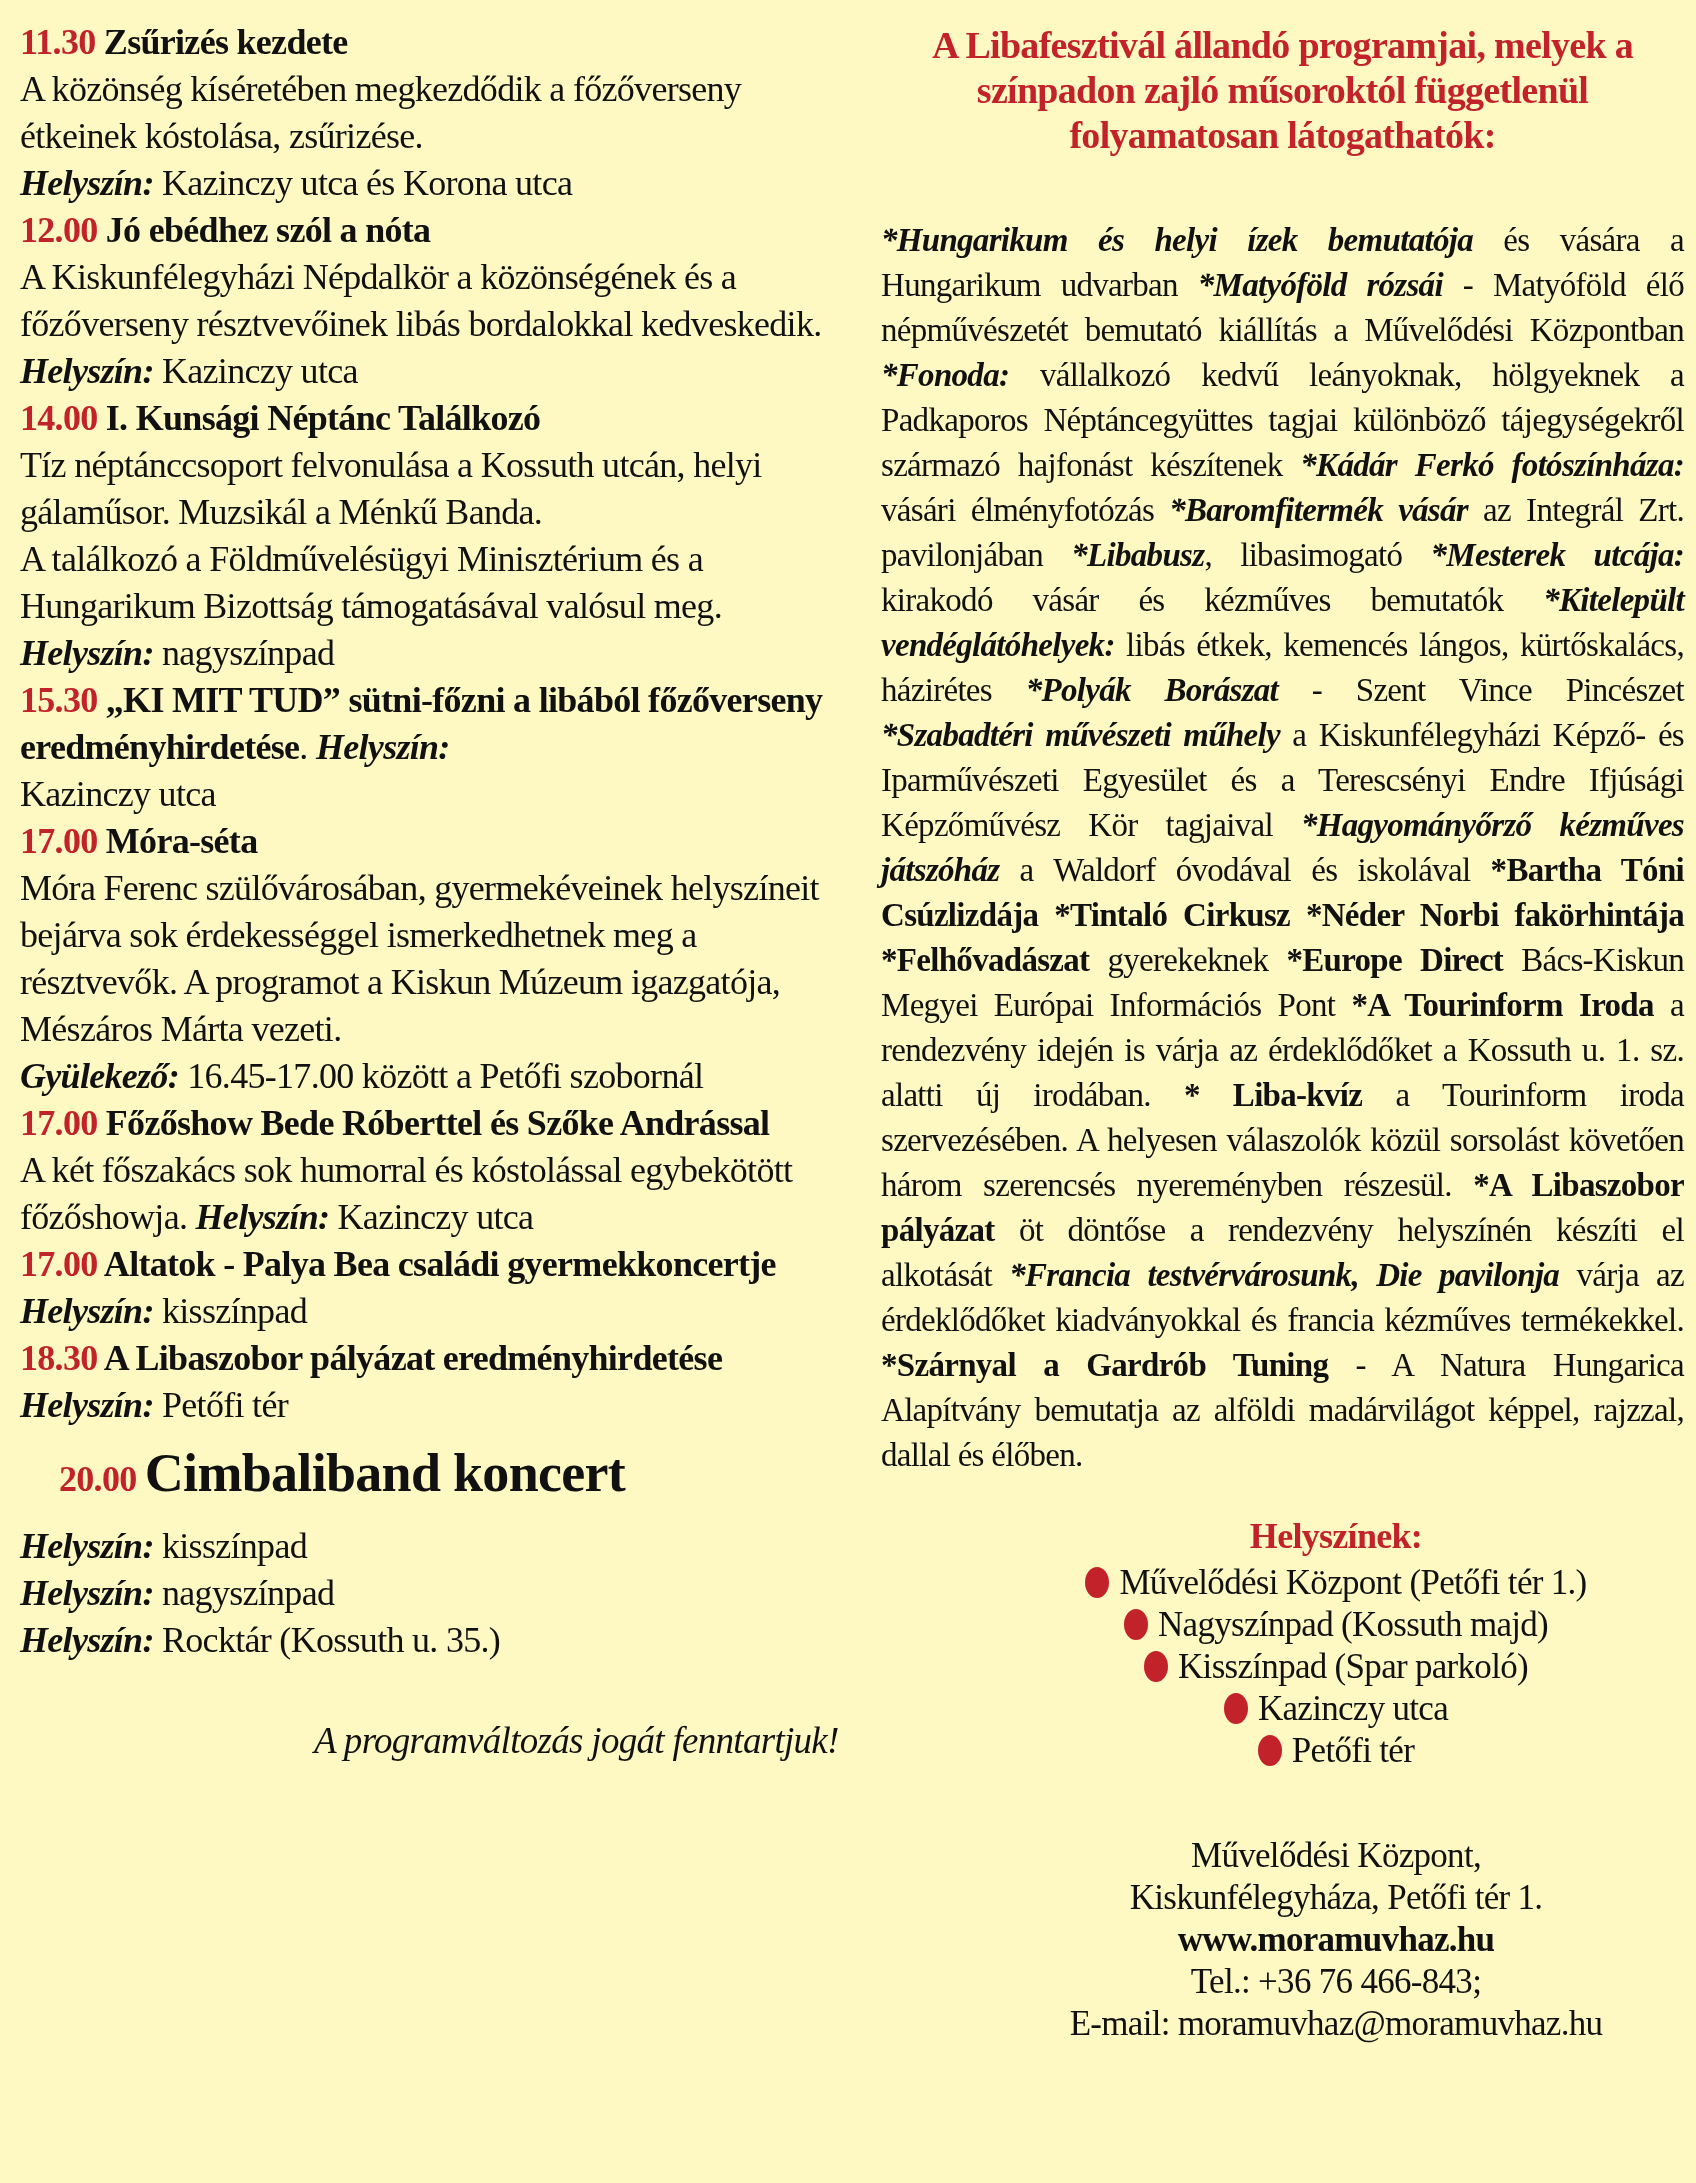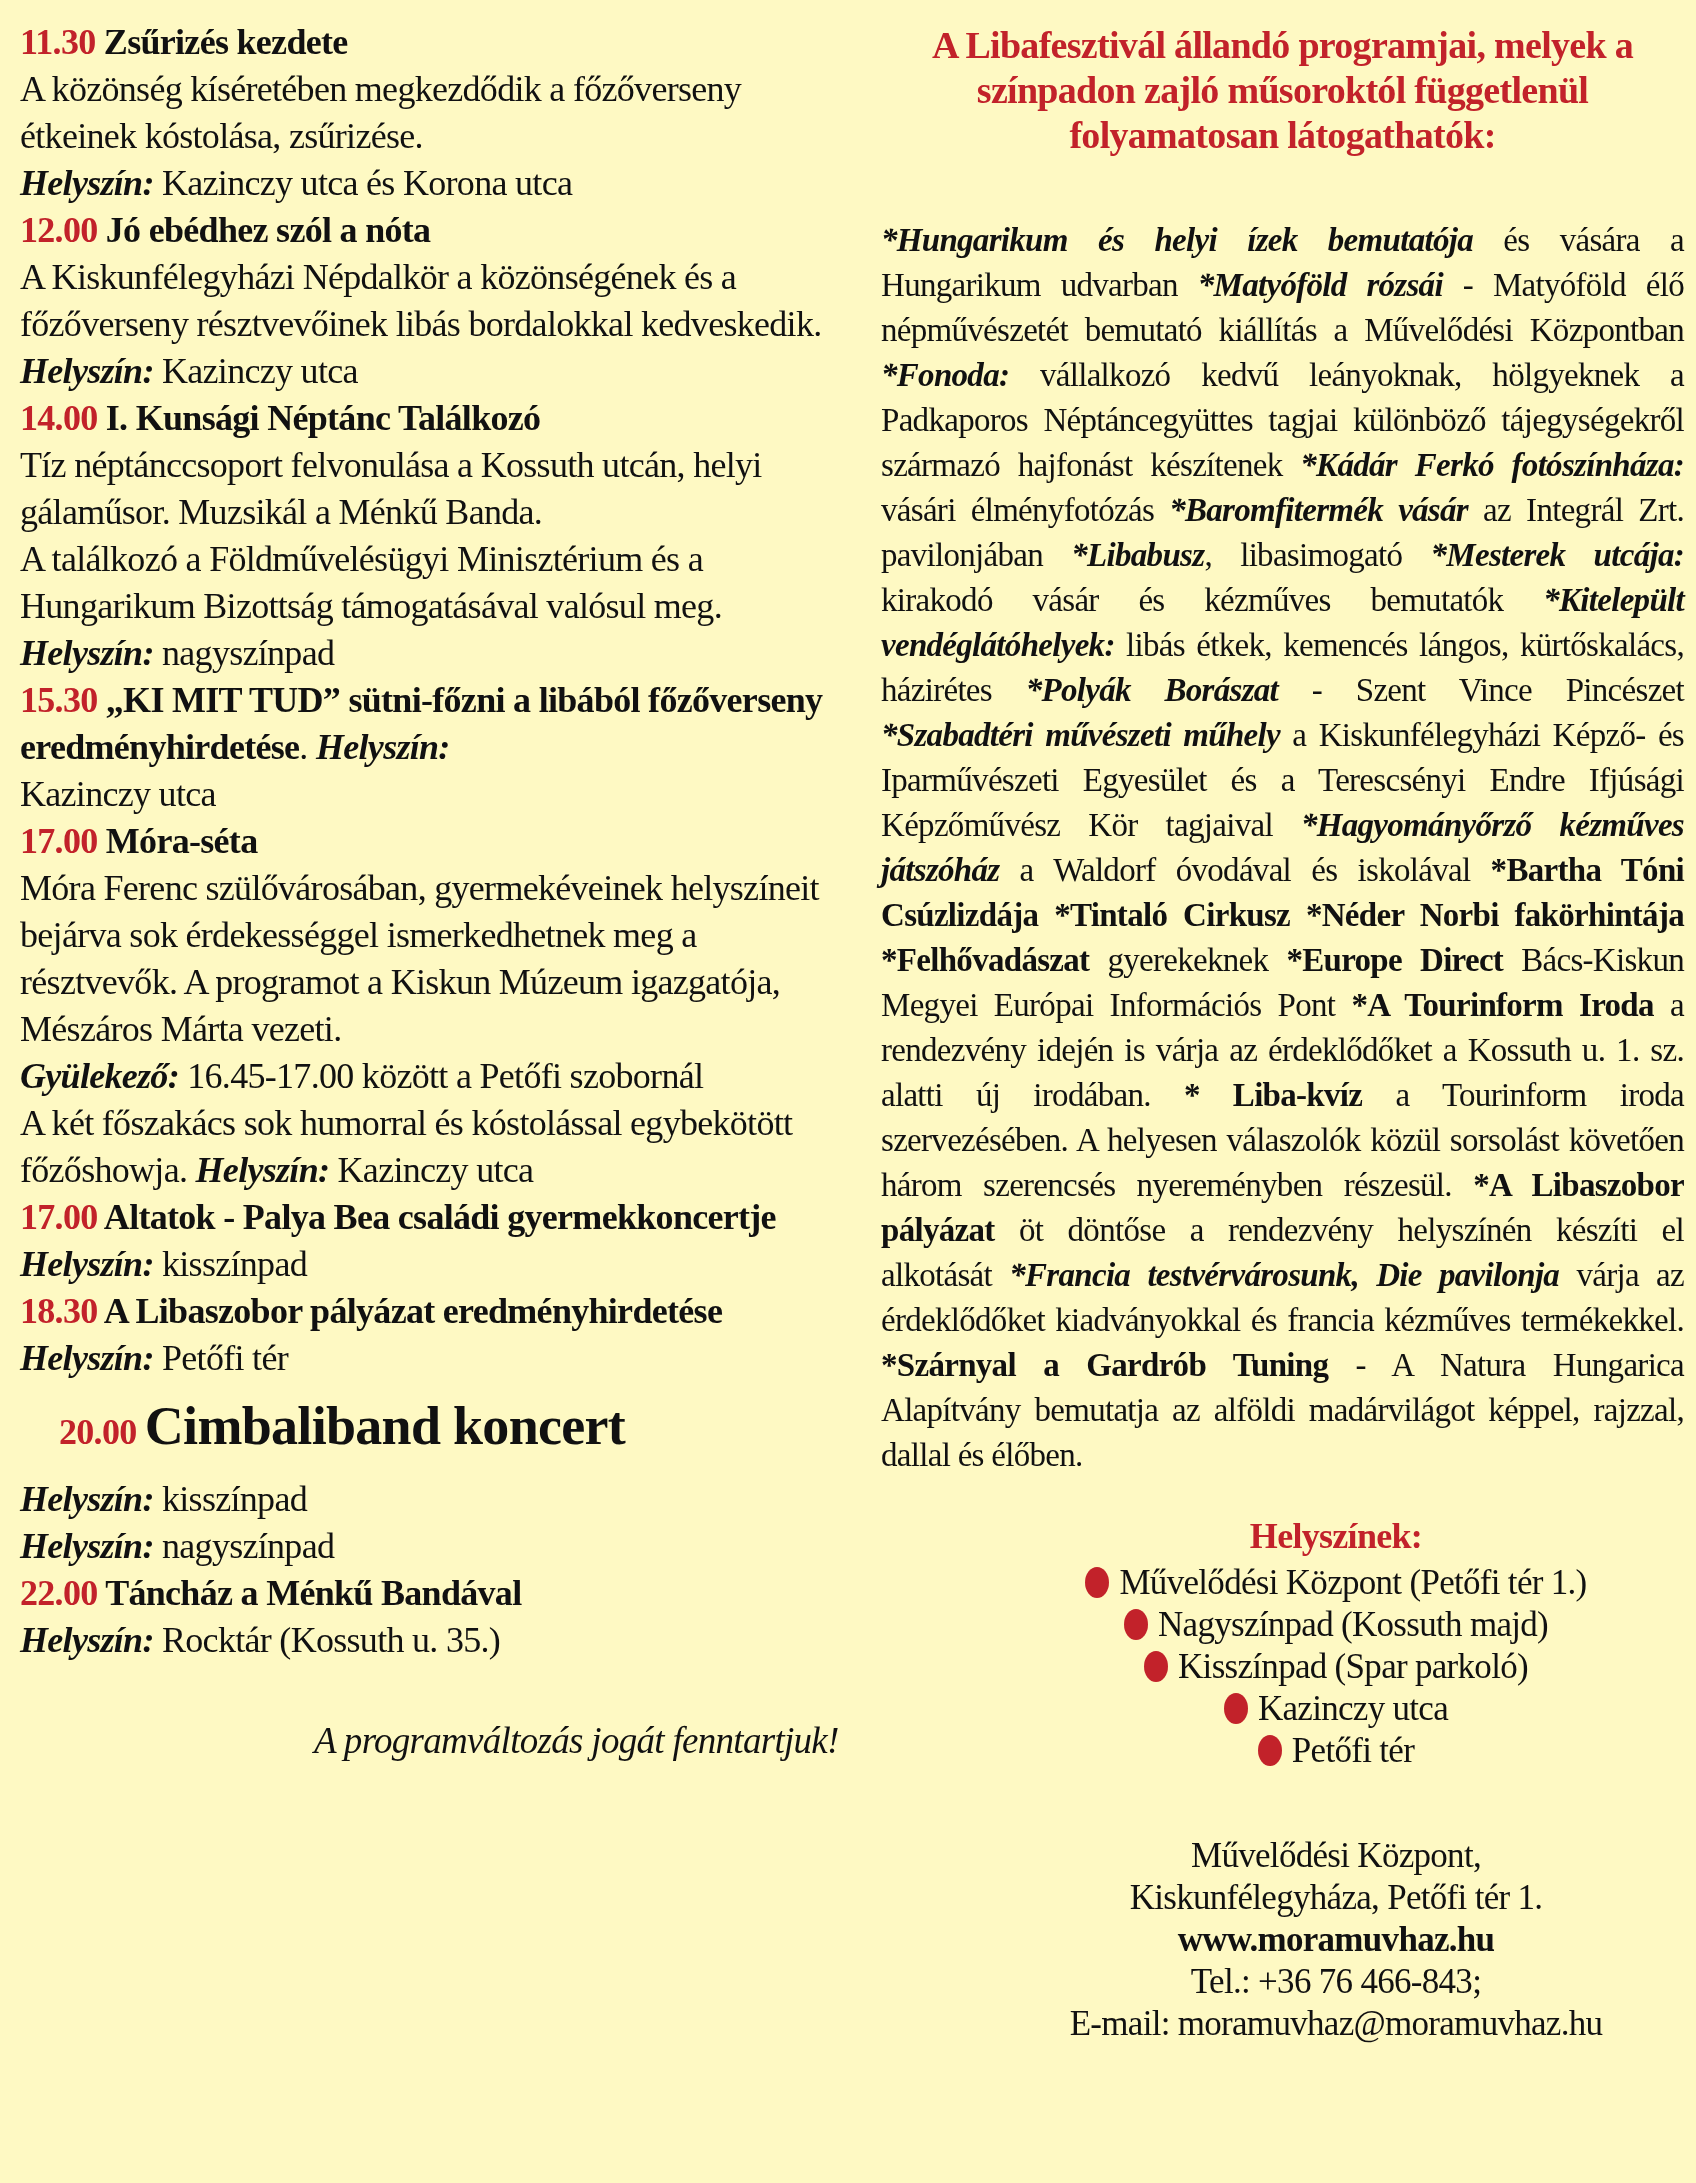--- a/index.html
+++ b/index.html
@@ -86,39 +86,39 @@
         <div>
           <p class="line headline"><span class="time">15.30 </span><span class="s-b">„KI MIT TUD” sütni-főzni a libából főzőverseny eredményhirdetése</span><span class="s-r">. </span><span class="s-bi">Helyszín:</span></p>
           <p class="line"><span class="s-r">Kazinczy utca</span></p>
         </div>
         <div>
           <p class="line headline"><span class="time">17.00 </span><span class="s-b">Móra-séta</span></p>
           <p class="line"><span class="s-r">Móra Ferenc szülővárosában, gyermekéveinek helyszíneit bejárva sok érdekességgel ismerkedhetnek meg a résztvevők. A programot a Kiskun Múzeum igazgatója, Mészáros Márta vezeti.</span></p>
           <p class="line"><span class="s-bi">Gyülekező:</span><span class="s-r"> 16.45-17.00 között a Petőfi szobornál</span></p>
         </div>
         <div>
+          <p class="line headline"><span class="time">17.00 </span><span class="s-b">Főzőshow Bede Róberttel és Szőke Andrással</span></p>
           <p class="line"><span class="s-r">A két főszakács sok humorral és kóstolással egybekötött főzőshowja. </span><span class="s-bi">Helyszín:</span><span class="s-r"> Kazinczy utca</span></p>
         </div>
         <div>
           <p class="line headline"><span class="time">17.00 </span><span class="s-b">Altatok  -  Palya Bea családi gyermekkoncertje</span></p>
           <p class="line"><span class="s-bi">Helyszín:</span><span class="s-r"> kisszínpad</span></p>
         </div>
         <div>
           <p class="line headline"><span class="time">18.30 </span><span class="s-b"> A Libaszobor pályázat eredményhirdetése</span></p>
           <p class="line"><span class="s-bi">Helyszín:</span><span class="s-r"> Petőfi tér</span></p>
         </div>
         <div>
           <p class="line headline large"><span class="time">20.00 </span><span class="s-b">Cimbaliband koncert</span></p>
           <p class="line"><span class="s-bi">Helyszín:</span><span class="s-r"> kisszínpad</span></p>
         </div>
         <div>
           <p class="line"><span class="s-bi">Helyszín:</span><span class="s-r"> nagyszínpad</span></p>
         </div>
         <div>
-          <p class="line headline"><span class="time">22.00 </span><span class="s-b">Táncház a Ménkű Bandával</span></p>
           <p class="line"><span class="s-bi">Helyszín:</span><span class="s-r"> Rocktár (Kossuth u. 35.)</span></p>
         </div>
       </div>
     <div class="footer-note">A programváltozás jogát fenntartjuk!</div>
   </div>
 
   <div class="col-right">
     <div class="right-header">A Libafesztivál állandó programjai, melyek a színpadon zajló műsoroktól függetlenül folyamatosan látogathatók:</div>
 
     <p class="right-para" id="right-para"><span class="s-bi">*Hungarikum és helyi ízek bemutatója</span><span class="s-r"> és vására a Hungarikum udvarban  </span><span class="s-bi">*Matyóföld rózsái</span><span class="s-r"> - Matyóföld élő népművészetét bemutató kiállítás a Művelődési Központban </span><span class="s-bi">*Fonoda:</span><span class="s-r"> vállalkozó kedvű leányoknak, hölgyeknek a Padkaporos Néptáncegyüttes tagjai különböző tájegységekről származó hajfonást készítenek </span><span class="s-bi">*Kádár Ferkó fotószínháza:</span><span class="s-r"> vásári élményfotózás </span><span class="s-bi">*Baromfitermék vásár</span><span class="s-r"> az Integrál Zrt. pavilonjában </span><span class="s-bi">*Libabusz</span><span class="s-r">,  libasimogató </span><span class="s-bi">*Mesterek utcája:</span><span class="s-r"> kirakodó vásár és kézműves bemutatók </span><span class="s-bi">*Kitelepült vendéglátóhelyek:</span><span class="s-r"> libás étkek, kemencés lángos, kürtőskalács, házirétes </span><span class="s-bi">*Polyák Borászat</span><span class="s-r"> - Szent Vince Pincészet </span><span class="s-bi">*Szabadtéri művészeti műhely</span><span class="s-r"> a Kiskunfélegyházi Képző- és Iparművészeti Egyesület és a Terescsényi Endre Ifjúsági Képzőművész Kör tagjaival </span><span class="s-bi">*Hagyományőrző kézműves játszóház</span><span class="s-r"> a Waldorf óvodával és iskolával </span><span class="s-b">*Bartha Tóni Csúzlizdája</span><span class="s-r"> </span><span class="s-b">*Tintaló Cirkusz</span><span class="s-r"> </span><span class="s-b">*Néder Norbi fakörhintája</span><span class="s-r"> </span><span class="s-b">*Felhővadászat</span><span class="s-r"> gyerekeknek </span><span class="s-b">*Europe Direct</span><span class="s-r"> Bács-Kiskun Megyei Európai Információs Pont  </span><span class="s-b">*A Tourinform Iroda</span><span class="s-r"> a rendezvény idején is várja az érdeklődőket a Kossuth u. 1. sz.  alatti új irodában. </span><span class="s-b">* Liba-kvíz</span><span class="s-r"> a Tourinform iroda szervezésében. A helyesen válaszolók közül sorsolást követően három szerencsés  nyereményben részesül. </span><span class="s-b">*A Libaszobor pályázat</span><span class="s-r"> öt döntőse a rendezvény helyszínén készíti el alkotását </span><span class="s-bi">*Francia testvérvárosunk, Die pavilonja</span><span class="s-r"> várja az érdeklődőket kiadványokkal és francia kézműves termékekkel. </span><span class="s-b">*Szárnyal a Gardrób Tuning</span><span class="s-r"> - A Natura Hungarica Alapítvány bemutatja az alföldi madárvilágot képpel, rajzzal, dallal és élőben.</span></p>

